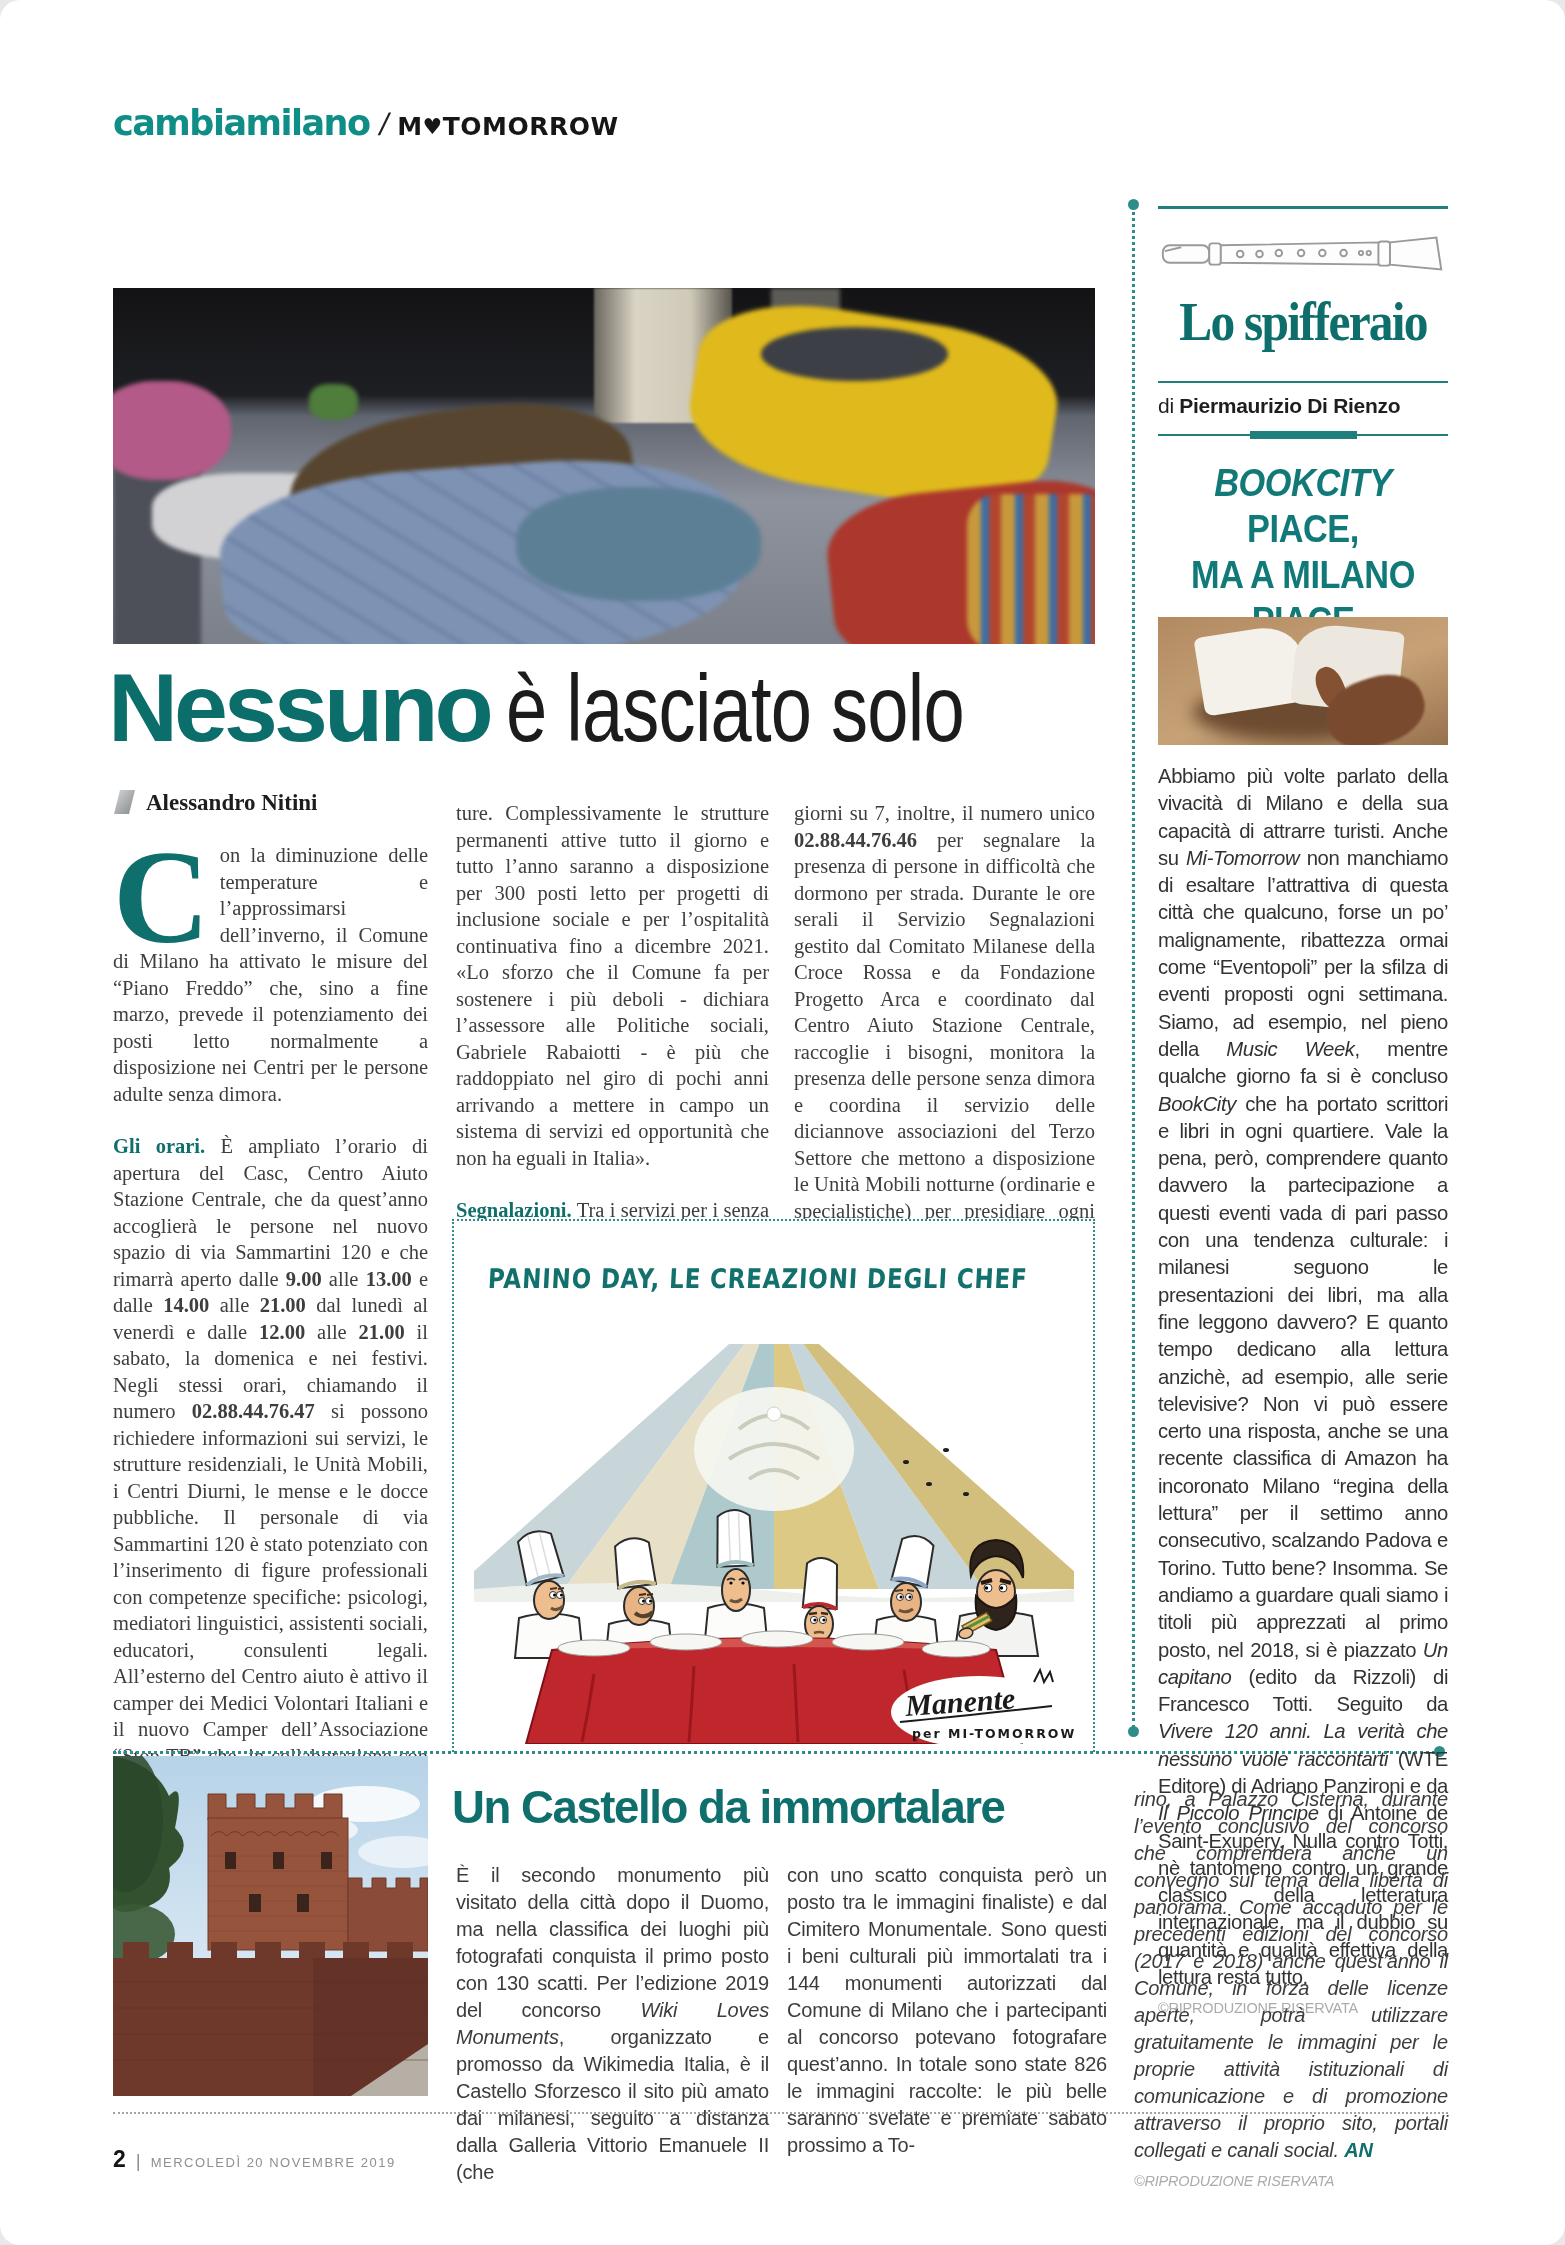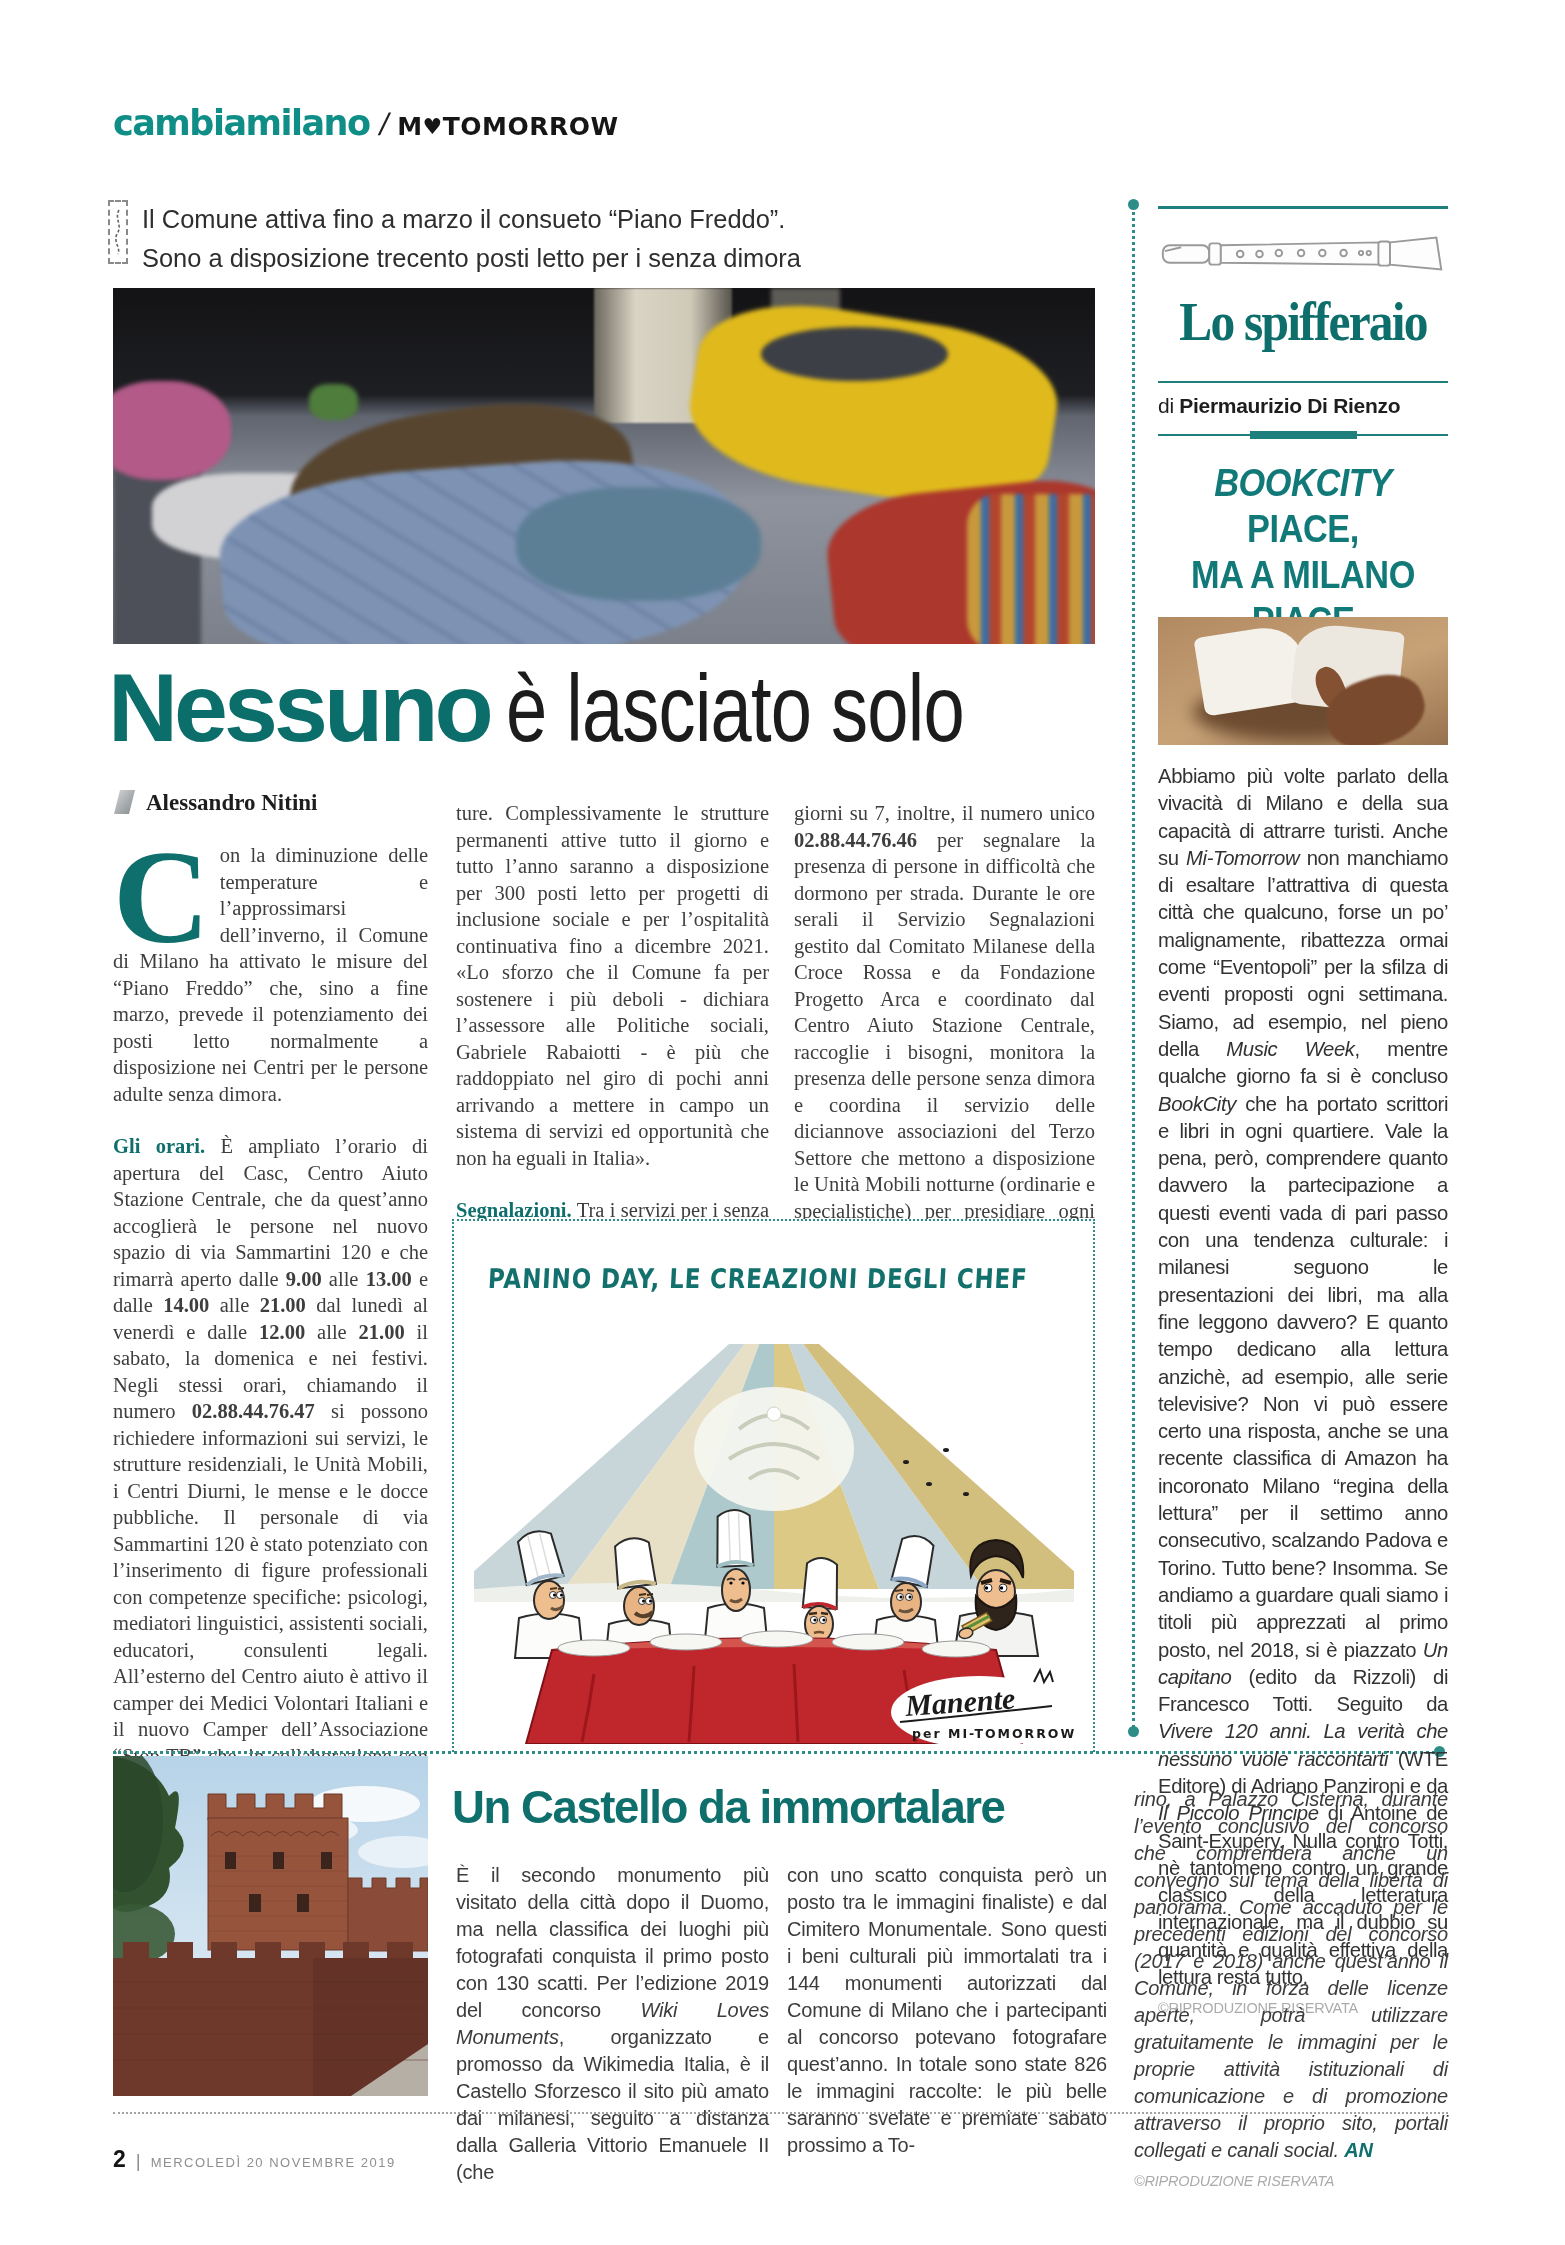--- a/index.html
+++ b/index.html
@@ -4,21 +4,21 @@
 <style>
   :root{
     --teal:#0e6f6c;
     --teal-dot:#2e8d89;
     --logo-teal:#0f8e87;
     --body-ink:#3e3e3e;
     --gray-copy:#ababab;
   }
   *{margin:0;padding:0;box-sizing:border-box;}
   body{background:#e8e8e8;font-family:"Liberation Sans",sans-serif;}
-  .page{position:relative;width:1565px;height:2245px;background:#ffffff;margin:0 auto;overflow:hidden;}
+  .page{position:relative;width:1565px;height:2245px;background:#ffffff;margin:0 auto;overflow:hidden;border-radius:20px;}
 
   
   .masthead{position:absolute;left:113px;top:68px;display:flex;align-items:baseline;white-space:nowrap;}
   .brand-primary{font-family:"DejaVu Sans",sans-serif;font-weight:700;font-size:35px;letter-spacing:-1.5px;color:var(--logo-teal);}
   .brand-slash{font-size:31px;font-weight:300;color:#222;margin:0 9px 0 10px;transform:skewX(-12deg);display:inline-block;}
   .brand-secondary{font-family:"DejaVu Sans",sans-serif;font-weight:700;font-size:25px;letter-spacing:.5px;color:#161616;margin-top:44px;}
   .brand-heart{font-size:22px;position:relative;top:-1px;}
 
   
   .standfirst{position:absolute;left:108px;top:200px;display:flex;}
@@ -114,31 +114,20 @@
 <body>
 
 <div class="page">
 
   <div class="masthead">
     <span class="brand-primary">cambiamilano</span>
     <span class="brand-slash">/</span>
     <span class="brand-secondary"><span>M</span><span class="brand-heart">♥</span><span>TOMORROW</span></span>
   </div>
 
-  <div class="standfirst">
-    <div class="dashed-marker">
-      <svg width="12" height="50" viewBox="0 0 12 50">
-          <path d="M7,3 C2,12 11,18 5,27 C1,35 9,41 6,47" fill="none" stroke="#666" stroke-width="1.6" stroke-dasharray="3 2"></path>
-        </svg>
-    </div>
-    <div class="standfirst-text">
-      <div>Il Comune attiva fino a marzo il consueto “Piano Freddo”.</div>
-      <div>Sono a disposizione trecento posti letto per i senza dimora</div>
-    </div>
-  </div>
 
   <div class="shelter-photo">
     <div class="ph-window"></div>
     <div class="ph-window2"></div>
     <div class="ph-floorL"></div>
     <div class="ph-pink"></div>
     <div class="ph-white"></div>
     <div class="ph-green"></div>
     <div class="ph-brown"></div>
     <div class="ph-quilt"></div>

